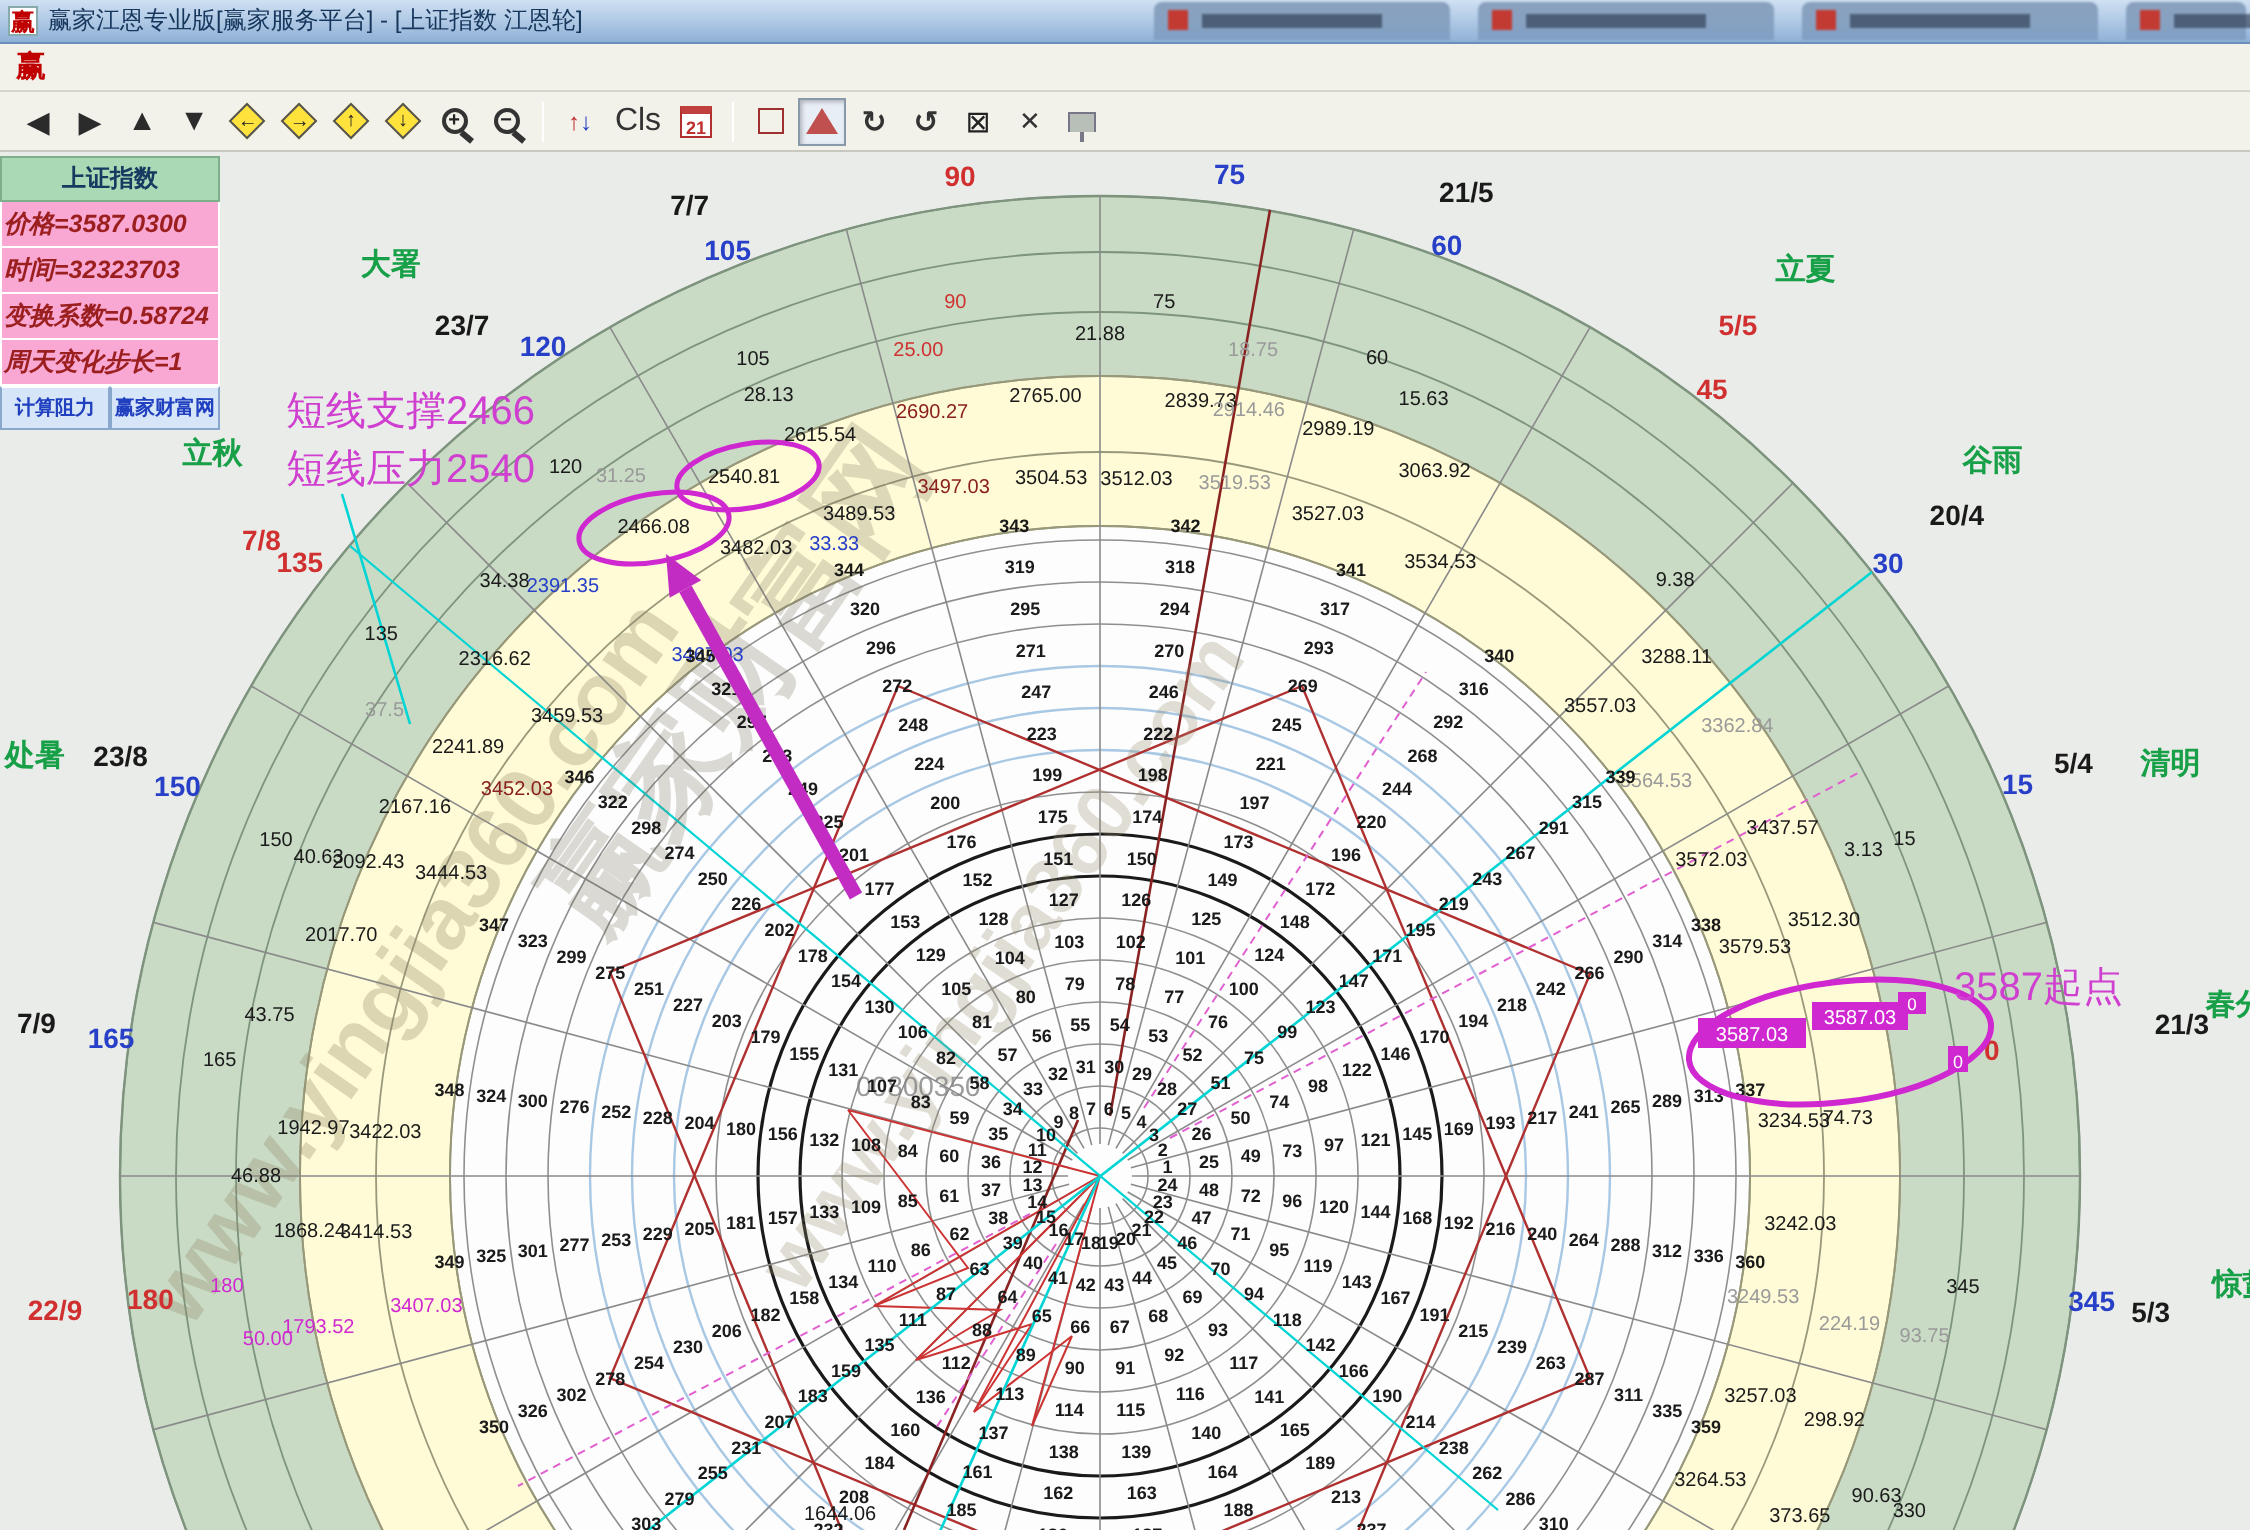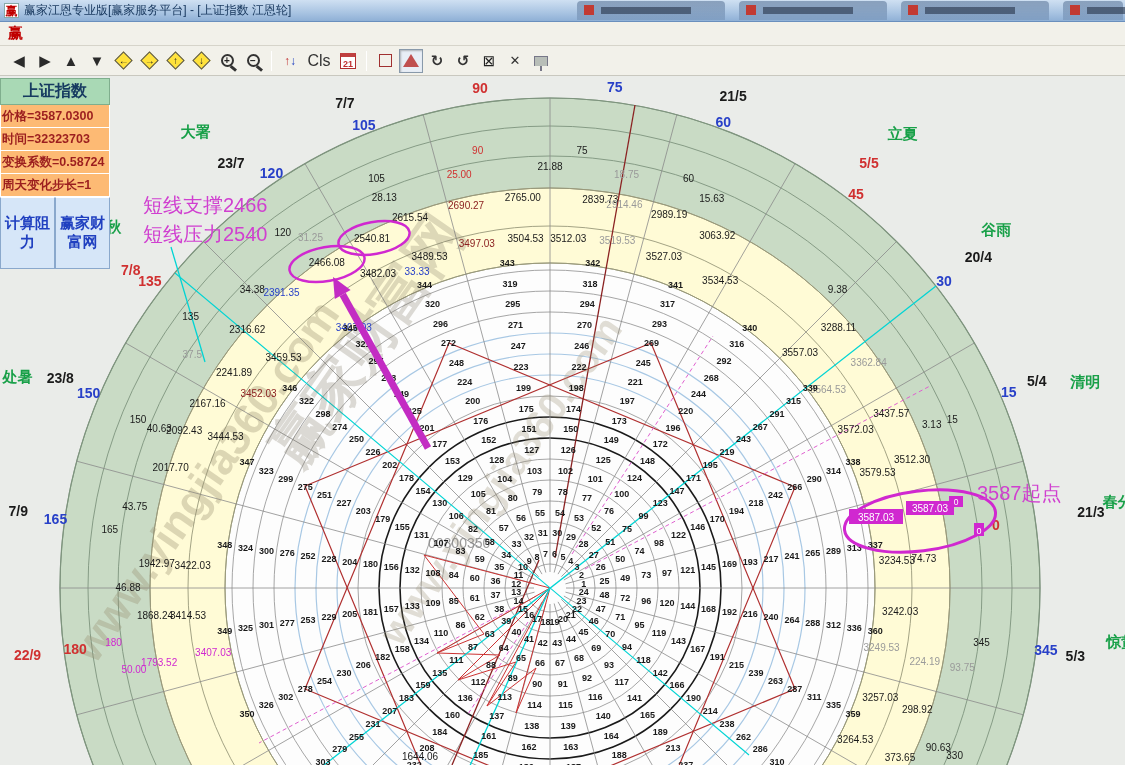--- a/index.html
+++ b/index.html
@@ -48,27 +48,27 @@
   .shape-tri { width:0; height:0; border-left:8px solid transparent; border-right:8px solid transparent;
     border-bottom:13px solid #c05050; position:relative; }
   .tbtn.selected { border:1px solid #8899aa; background:#e8eef6; box-shadow:inset 1px 1px 2px rgba(0,0,0,.25); }
   .rot { font-size:15px; color:#333; font-weight:bold; }
   .boxx { font-size:15px; color:#222; }
   .flagicon { width:14px; height:10px; background:#b8beb8; border:1px solid #778; border-bottom:none; position:relative; }
   .flagicon::after { content:""; position:absolute; left:5px; top:9px; width:2px; height:5px; background:#778; }
 
   
   #panel { position:absolute; left:0; top:78px; width:110px; z-index:5; font-weight:bold; }
-  #panel-title { background:#a9d9b5; color:#163a60; font-size:16px; text-align:center;
+  #panel-title { background:#a9d9b5; color:#163a60; font-size:12px; text-align:center;
     padding:2px 16px; border:1px solid #7fae8d; }
-  .panel-row { background:#fdba74; color:#9c1f1f; font-size:12.5px; padding:2.5px 1px;
-    border:1px solid #ffffff; border-top:none; white-space:nowrap; overflow:hidden; }
+  .panel-row { background:#f9a8d4; color:#9c1f1f; font-size:12.5px; padding:2.5px 1px;
+    border:1px solid #ffffff; border-top:none; white-space:nowrap; overflow:hidden;font-style:italic; }
   #panel-btns { display:flex; }
-  .panel-btn { flex:1; background:#d6e6f8; color:#2040c0; font-size:15px; text-align:center;
-    padding:16px 0; border:1px solid #8aa8cc; border-top:1px solid #fff; cursor:pointer; }
+  .panel-btn { flex:1; background:#d6e6f8; color:#2040c0; font-size:10px; text-align:center;
+    padding:3px 0; border:1px solid #8aa8cc; border-top:1px solid #fff; cursor:pointer; }
 
   #wheel-svg { position:absolute; left:0; top:0; }
   text { user-select:none; }
 </style>
 </head>
 <body>
 
 <div id="app">
 
   <div id="titlebar">

